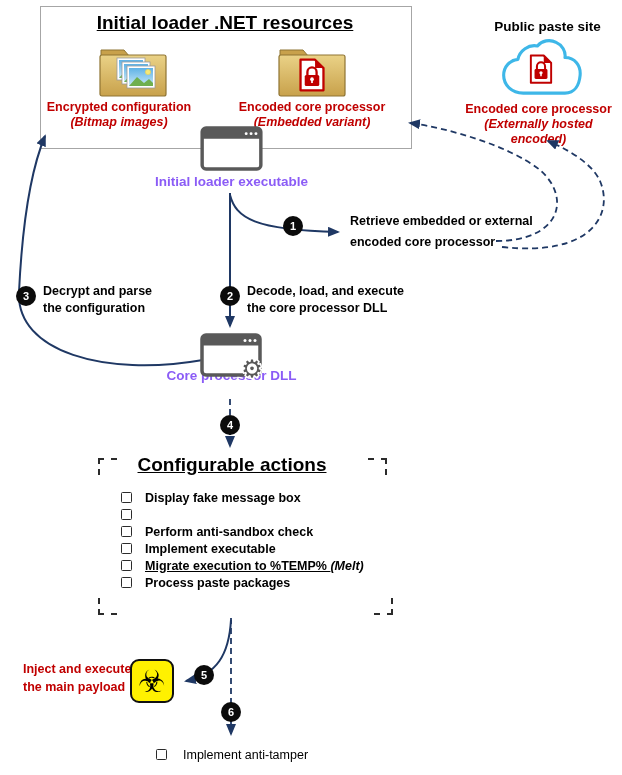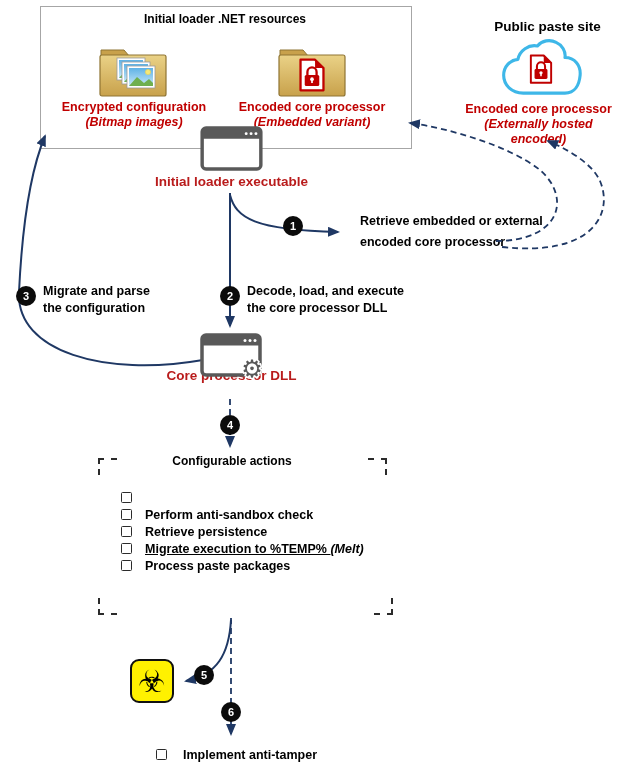--- a/index.html
+++ b/index.html
@@ -4,24 +4,24 @@
 <style>
   html,body{margin:0;padding:0;background:#ffffff;}
   .canvas{
     position:relative;width:622px;height:775px;background:#fff;
     font-family:"Liberation Sans","DejaVu Sans",sans-serif;color:#000;overflow:hidden;
   }
   .abs{position:absolute;}
   .ctr{text-align:center;}
   .it{font-style:italic;}
   .comp-label{font-size:12.5px;font-weight:700;line-height:15px;color:#C00000;}
-  .big-label{font-size:13.5px;font-weight:700;color:#b91c1c;}
+  .big-label{font-size:13.5px;font-weight:700;color:#8b5cf6;}
   .step-label{font-size:12.5px;font-weight:700;line-height:17px;color:#000;}
   .resources-box{border:1.5px solid #A6A6A6;background:#fff;}
-  .box-title{font-size:12px;font-weight:700;}
+  .box-title{font-size:19px;font-weight:700;text-decoration:underline;}
   .circle{
     width:20px;height:20px;border-radius:50%;background:#0b0b0b;color:#fff;
     font-size:11px;font-weight:700;display:flex;align-items:center;justify-content:center;
     z-index:5;
   }
   .arrows{pointer-events:none;z-index:1;left:0;top:0;}
   .icon-layer{z-index:3;}
   .bracket{width:17px;height:15px;z-index:2;}
   .bracket span{display:block;width:100%;height:100%;}
   .br-tl span{border-top:2px dashed #2b2b2b;border-left:2px dashed #2b2b2b;}
@@ -103,21 +103,21 @@
       <path d="M21,36 L29,27 L36,33 L41,29 L45,33 V36 Z" fill="#6FAF4F"></path>
       <rect x="24" y="20" width="28" height="22" fill="#fff" stroke="#9a9a9a" stroke-width="0.8"></rect>
       <rect x="26" y="22" width="24" height="18" fill="url(#skyGrad)"></rect>
       <path d="M26,40 L34,31 L41,37 L46,33 L50,37 V40 Z" fill="#6FAF4F"></path>
       <rect x="29" y="24" width="28" height="22" fill="#fff" stroke="#9a9a9a" stroke-width="0.8"></rect>
       <rect x="31" y="26" width="24" height="18" fill="url(#skyGrad)"></rect>
       <path d="M31,44 L39,35 L46,41 L51,37 L55,41 V44 Z" fill="#6FAF4F"></path>
       <circle cx="50" cy="30" r="2.6" fill="#F5E879" stroke="#E8D25A" stroke-width="0.7"></circle>
     </g>
   </svg>
-  <div class="abs ctr comp-label" style="left:55px;top:100px;width:158px;">
+  <div class="abs ctr comp-label" style="left:40px;top:100px;width:158px;">
     <div>Encrypted configuration</div>
     <div class="it">(Bitmap images)</div>
   </div>
 
   <svg class="abs icon-layer" style="left:277px;top:42px;" width="70" height="56" viewBox="0 0 70 56">
     <path d="M3,8 L26,8 L32,15 L3,15 Z" fill="#C8A14B" stroke="#8F7433" stroke-width="1"></path>
     <rect x="2" y="13" width="66" height="41" rx="2" fill="url(#goldGrad)" stroke="#8F7433" stroke-width="1.2"></rect>
     <use href="#lockdoc" x="22" y="16" width="26" height="34"></use>
   </svg>
   <div class="abs ctr comp-label" style="left:237px;top:100px;width:150px;">
@@ -154,30 +154,30 @@
   </svg>
   <div class="abs ctr big-label" style="left:150px;top:368px;width:163px;">Core processor DLL</div>
 
   <div class="abs circle" style="left:283px;top:216px;">1</div>
   <div class="abs circle" style="left:220px;top:286px;">2</div>
   <div class="abs circle" style="left:16px;top:286px;">3</div>
   <div class="abs circle" style="left:220px;top:415px;">4</div>
   <div class="abs circle" style="left:194px;top:665px;">5</div>
   <div class="abs circle" style="left:221px;top:702px;">6</div>
 
-  <div class="abs step-label" style="left:350px;top:213px;margin-left:10px;">
+  <div class="abs step-label" style="left:350px;top:213px;">
     <div>Retrieve embedded or external</div>
     <div style="margin-top:4px;">encoded core processor</div>
   </div>
   <div class="abs step-label" style="left:247px;top:283px;">
     <div>Decode, load, and execute</div>
     <div>the core processor DLL</div>
   </div>
   <div class="abs step-label" style="left:43px;top:283px;">
-    <div>Migrate and parse</div>
+    <div>Decrypt and parse</div>
     <div>the configuration</div>
   </div>
 
   <div class="abs bracket br-tl" style="left:98px;top:458px;">
       <span></span>
     </div>
   <div class="abs bracket br-tr" style="left:368px;top:458px;">
       <span></span>
     </div>
   <div class="abs bracket br-bl" style="left:98px;top:598px;">
@@ -185,46 +185,55 @@
     </div>
   <div class="abs bracket br-br" style="left:374px;top:598px;">
       <span></span>
     </div>
 
   <div class="abs ctr box-title" style="left:98px;top:454px;width:268px;">Configurable actions</div>
 
   <div class="abs checklist" style="left:121px;top:489px;">
     <div class="check-row">
       <span class="checkbox"></span>
+      <span>Display fake message box</span>
+        <span class="it"></span>
+    </div>
+    <div class="check-row">
+      <span class="checkbox"></span>
         <span class="it"></span>
     </div>
     <div class="check-row">
       <span class="checkbox"></span>
       <span>Perform anti-sandbox check</span>
         <span class="it"></span>
     </div>
     <div class="check-row">
       <span class="checkbox"></span>
-      <span>Retrieve persistence</span>
+      <span>Implement executable</span>
         <span class="it"></span>
     </div>
     <div class="check-row">
       <span class="checkbox"></span>
       <span style="white-space:pre;text-decoration:underline;">Migrate execution to %TEMP% </span>
         <span class="it">(Melt)</span>
     </div>
     <div class="check-row">
       <span class="checkbox"></span>
       <span>Process paste packages</span>
         <span class="it"></span>
     </div>
   </div>
 
+  <div class="abs comp-label" style="left:23px;top:660px;line-height:18px;">
+    <div>Inject and execute</div>
+    <div>the main payload</div>
+  </div>
   <div class="abs biohazard" style="left:130px;top:659px;">
     <span>☣</span>
   </div>
 
-  <div class="abs check-row" style="left:156px;top:746px;font-weight:700;">
+  <div class="abs check-row" style="left:156px;top:746px;font-weight:400;">
     <span class="checkbox" style="margin-right:16px;"></span>
     <span>Implement anti-tamper</span>
   </div>
 
 </div>
 
 </body></html>

